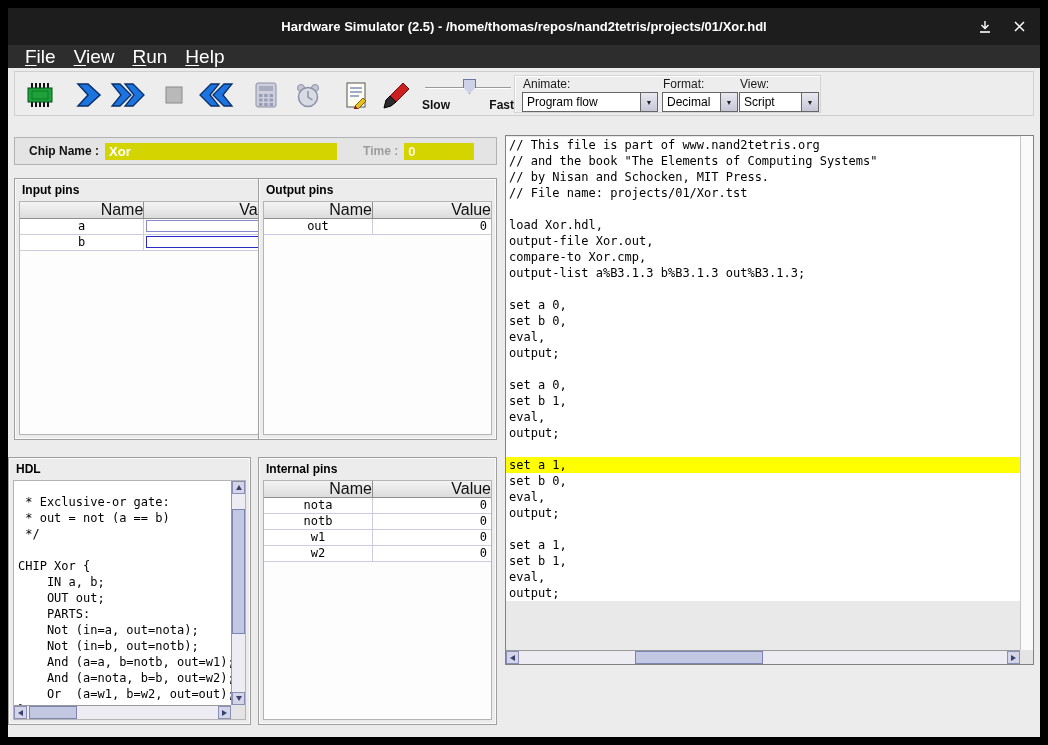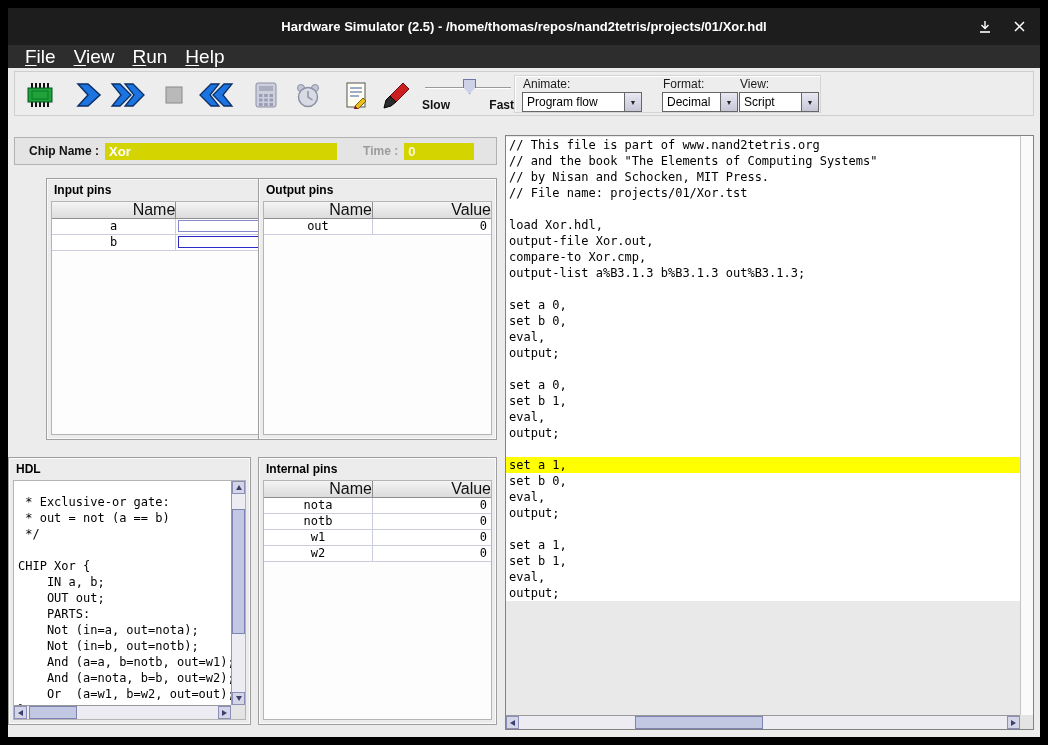--- a/index.html
+++ b/index.html
@@ -74,21 +74,21 @@
   .tri{width:0;height:0;}
   .tri.up{border-left:3px solid transparent;border-right:3px solid transparent;border-bottom:5px solid #3c4070;}
   .tri.down{border-left:3px solid transparent;border-right:3px solid transparent;border-top:5px solid #3c4070;}
   .tri.tleft{border-top:3px solid transparent;border-bottom:3px solid transparent;border-right:5px solid #3c4070;}
   .tri.tright{border-top:3px solid transparent;border-bottom:3px solid transparent;border-left:5px solid #3c4070;}
   .vthumb{position:absolute;left:0;width:13px;top:28px;height:125px;background:#c3c8e2;border:1px solid #7d84b4;}
   .hthumb{position:absolute;top:0;height:13px;left:15px;width:48px;background:#c3c8e2;border:1px solid #7d84b4;}
   .sb-corner{position:absolute;right:0;bottom:0;width:14px;height:14px;background:#e4e4e4;}
 
   
-  .script-panel{position:absolute;left:497px;top:67px;width:529px;height:595px;background:#e9e9e9;border:1px solid #828282;}
+  .script-panel{position:absolute;left:497px;top:67px;width:529px;height:530px;background:#e9e9e9;border:1px solid #828282;}
   .script-lines{position:absolute;left:0;top:0;right:13px;bottom:14px;overflow:hidden;padding-top:1px;background:#e9e9e9;}
   .script-lines .cline{background:#fff;padding-left:3px;}
   .script-lines .cline.hl{background:#ffff00;}
   .script-vtrack{position:absolute;top:0;right:0;width:13px;bottom:14px;background:#fafafa;border-left:1px solid #c4c4c4;}
   .script-h{position:absolute;left:0;right:13px;bottom:0;height:14px;background:#ececf2;border-top:1px solid #999;}
   .script-h .hthumb{left:25%;width:25%;}
   .script-corner{position:absolute;right:0;bottom:0;width:13px;height:14px;background:#e4e4e4;}
 </style>
 </head>
 <body>
@@ -210,21 +210,21 @@
         <div class="slider-track"></div>
         <div class="slider-thumb"></div>
         <div class="slider-labels">
           <span>Slow</span>
           <span>Fast</span>
         </div>
       </div>
 
       <div class="combo-group">
         <div class="combo-label" style="left:8px">Animate:</div>
-        <div class="combo" style="left:7px;width:120px">
+        <div class="combo" style="left:7px;width:136px">
           <span class="combo-text">Program flow</span>
           <span class="combo-btn">▼</span>
         </div>
         <div class="combo-label" style="left:148px">Format:</div>
         <div class="combo" style="left:147px;width:76px">
           <span class="combo-text">Decimal</span>
           <span class="combo-btn">▼</span>
         </div>
         <div class="combo-label" style="left:225px">View:</div>
         <div class="combo" style="left:224px;width:80px">
@@ -234,21 +234,21 @@
       </div>
     </div>
 
     <div class="chipbar">
       <span class="cb-label">Chip Name :</span>
       <span class="yfield chip-name-field">Xor</span>
       <span class="cb-label time">Time :</span>
       <span class="yfield time-field">0</span>
     </div>
 
-    <div class="panel" style="left:6px;top:110px;width:271px;height:262px;margin-left:32px;">
+    <div class="panel" style="left:6px;top:110px;width:271px;height:262px;">
       <div class="ptitle">Input pins</div>
       <div class="pinner">
         <div class="thead">
             <div class="hcell">Name</div>
             <div class="hcell">Value</div>
           </div>
         <div>
             <div class="trow">
               <div class="tcell tname">a</div>
               <div class="tcell tvalue">

